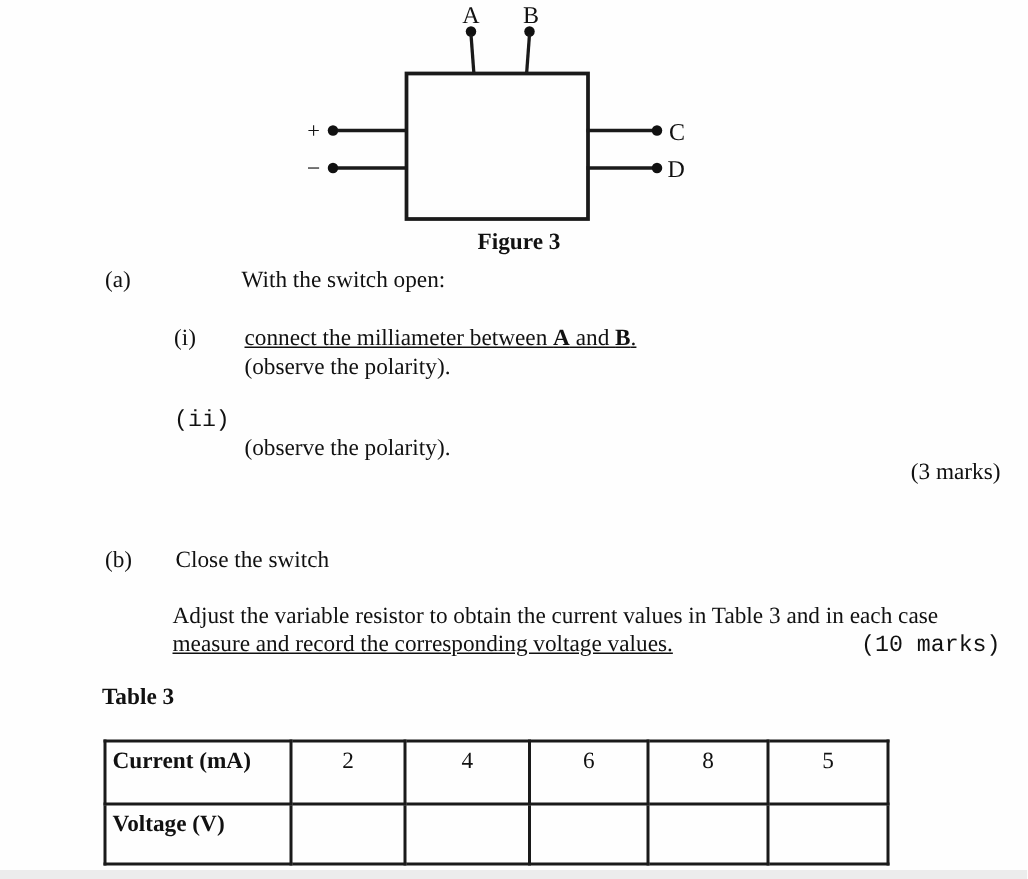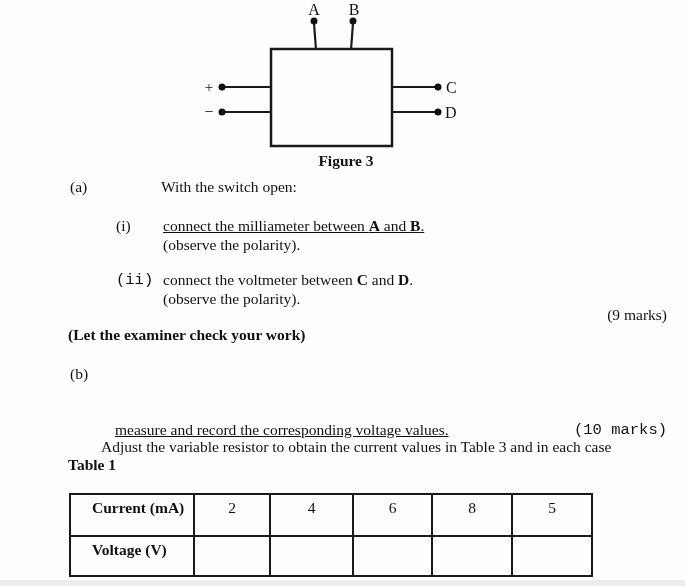--- a/index.html
+++ b/index.html
@@ -23,40 +23,40 @@
   .num-i   {left:116px; top:217px;}
   .txt-i   {left:163px; top:217px;text-decoration:underline;}
   .note-i  {left:163px; top:236px;}
   .num-ii  {left:116px; top:271px;font-family:Liberation Mono, monospace;}
   .txt-ii  {left:163px; top:271px;}
   .note-ii {left:163px; top:290px;}
   .marks2  {right:18px; top:306px;}
   .examiner{left:68px;  top:326px;}
   .lbl-b   {left:70px;  top:365px;}
   .txt-b   {left:117px; top:365px;}
-  .para1   {left:101px; top:402px;margin-top:36px;}
+  .para1   {left:115px; top:402px;}
   .para2   {left:115px; top:421px;text-decoration:underline;}
   .marks10 {right:18px; top:421px;font-family:Liberation Mono, monospace;}
   .tbl-title{left:68px; top:456px;}
   
   #table3{
     position:absolute;left:69px;top:493px;
     border-collapse:collapse;
     table-layout:fixed;
   }
   #table3 td{
     border:2px solid #1a1a1a;
     vertical-align:top;
     padding:4px 0 0 0;
     font-size:15.5px;
   }
   #table3 td.hdr{
     font-weight:bold;
     text-align:left;
-    padding-left:21px;
+    padding-left:4px;
   }
   #table3 td.val{text-align:center;}
   #table3 tr.r1 td{height:36px;}
   #table3 tr.r2 td{height:34px;border-radius:20px;}
   .bottom-artifact{
     position:absolute;left:0;top:580px;width:685px;height:6px;
     background:#ececec;
   }
 </style>
 </head>
@@ -96,32 +96,31 @@
   </svg>
 
   <span class="abs lbl-a">(a)</span>
   <span class="abs txt-a">With the switch open:</span>
 
   <span class="abs num-i">(i)</span>
   <span class="abs txt-i"><span>connect the milliameter between </span><span class="bold">A</span><span> and </span><span class="bold">B</span><span>.</span></span>
   <span class="abs note-i">(observe the polarity).</span>
 
   <span class="abs num-ii">(ii)</span>
-  <span class="abs txt-ii"><span>connect the voltmeter between </span><span class="bold">C</span><span> and </span><span class="bold">D</span><span>.</span></span>
   <span class="abs note-ii">(observe the polarity).</span>
 
-  <span class="abs marks2">(9 marks)</span>
-  <span class="abs examiner bold">(Let the examiner check your work)</span>
+  <span class="abs marks2">(3 marks)</span>
 
   <span class="abs lbl-b">(b)</span>
+  <span class="abs txt-b">Close the switch</span>
   <span class="abs para1">Adjust the variable resistor to obtain the current values in Table 3 and in each case</span>
   <span class="abs para2">measure and record the corresponding voltage values.</span>
   <span class="abs marks10">(10 marks)</span>
 
-  <span class="abs tbl-title bold">Table 1</span>
+  <span class="abs tbl-title bold">Table 3</span>
 
   <table id="table3">
     <colgroup>
       <col style="width:124px">
         <col style="width:76px">
         <col style="width:83px">
       <col style="width:79px">
         <col style="width:80px">
         <col style="width:80px">
     </colgroup>

